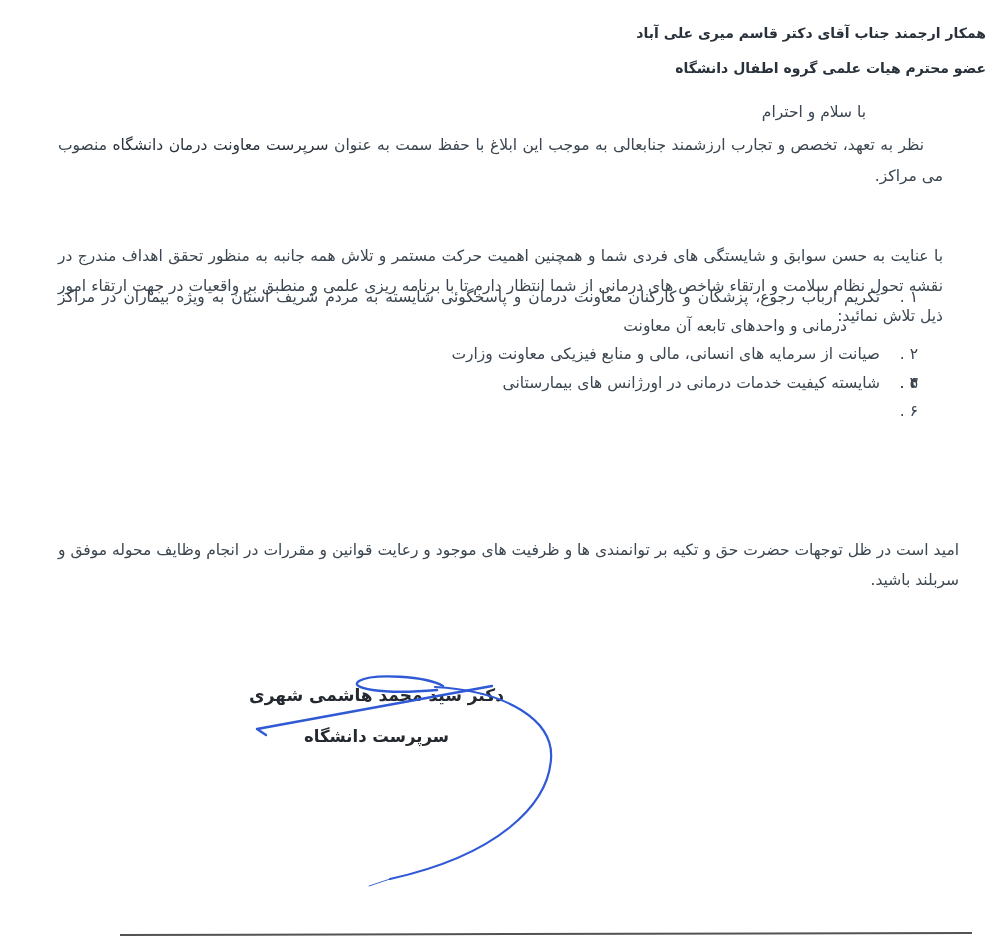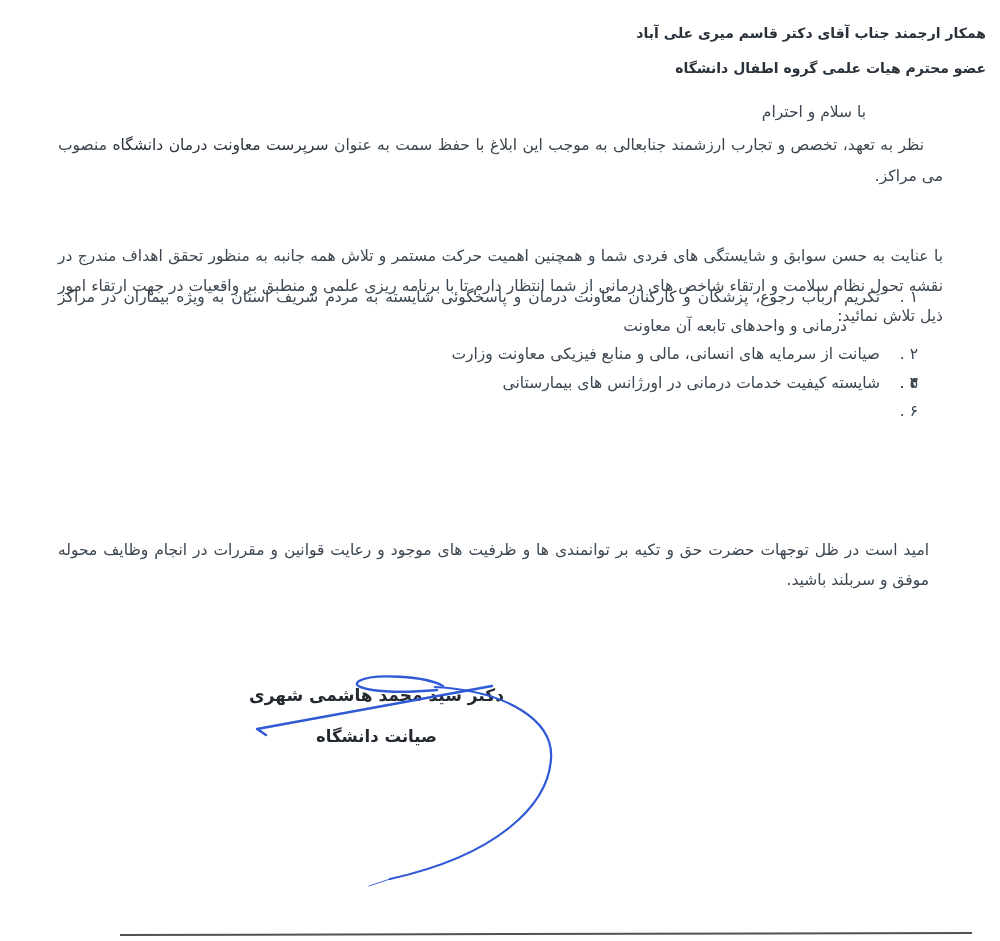--- a/index.html
+++ b/index.html
@@ -57,21 +57,21 @@
     text-align: justify;
   }
   .duty .marker {
     position: absolute;
     right: 0;
     top: 0;
     text-indent: 0;
     white-space: nowrap;
   }
   .closing {
-    top: 535px; right: 71px; left: 58px;
+    top: 535px; right: 41px; left: 58px;
     line-height: 30px;
     text-align: justify;
   }
   .signature {
     top: 680px; left: 233px;
     width: 287px;
     text-align: center;
     color: #23292f;
   }
   .signer-name {
@@ -137,21 +137,21 @@
     </li>
     <li class="duty">
       <span class="marker">۶ .</span>
     </li>
   </ul>
 
   <p class="abs closing">امید است در ظل توجهات حضرت حق و تکیه بر توانمندی ها و ظرفیت های موجود و رعایت قوانین و مقررات در انجام وظایف محوله موفق و سربلند باشید.</p>
 
   <div class="abs signature">
     <div class="signer-name">دکتر سید محمد هاشمی شهری</div>
-    <div class="signer-title">صیانت دانشگاه</div>
+    <div class="signer-title">سرپرست دانشگاه</div>
   </div>
 
   <svg class="sig-svg" viewBox="0 0 340 245" fill="none" xmlns="http://www.w3.org/2000/svg">
 
     <path d="M 213 33 C 196 23, 143 20, 129 28 C 118 35, 150 42, 207 37" stroke="#3059d6" stroke-width="2.4" stroke-linecap="round"></path>
 
     <path d="M 262 33 L 27 76 L 36 82" stroke="#3059d6" stroke-width="2.4" stroke-linecap="round" stroke-linejoin="round"></path>
 
     <path d="M 205 34 C 278 38, 324 68, 321 106 C 318 152, 268 202, 160 226" stroke="#3059d6" stroke-width="2.2" stroke-linecap="round"></path>
 

